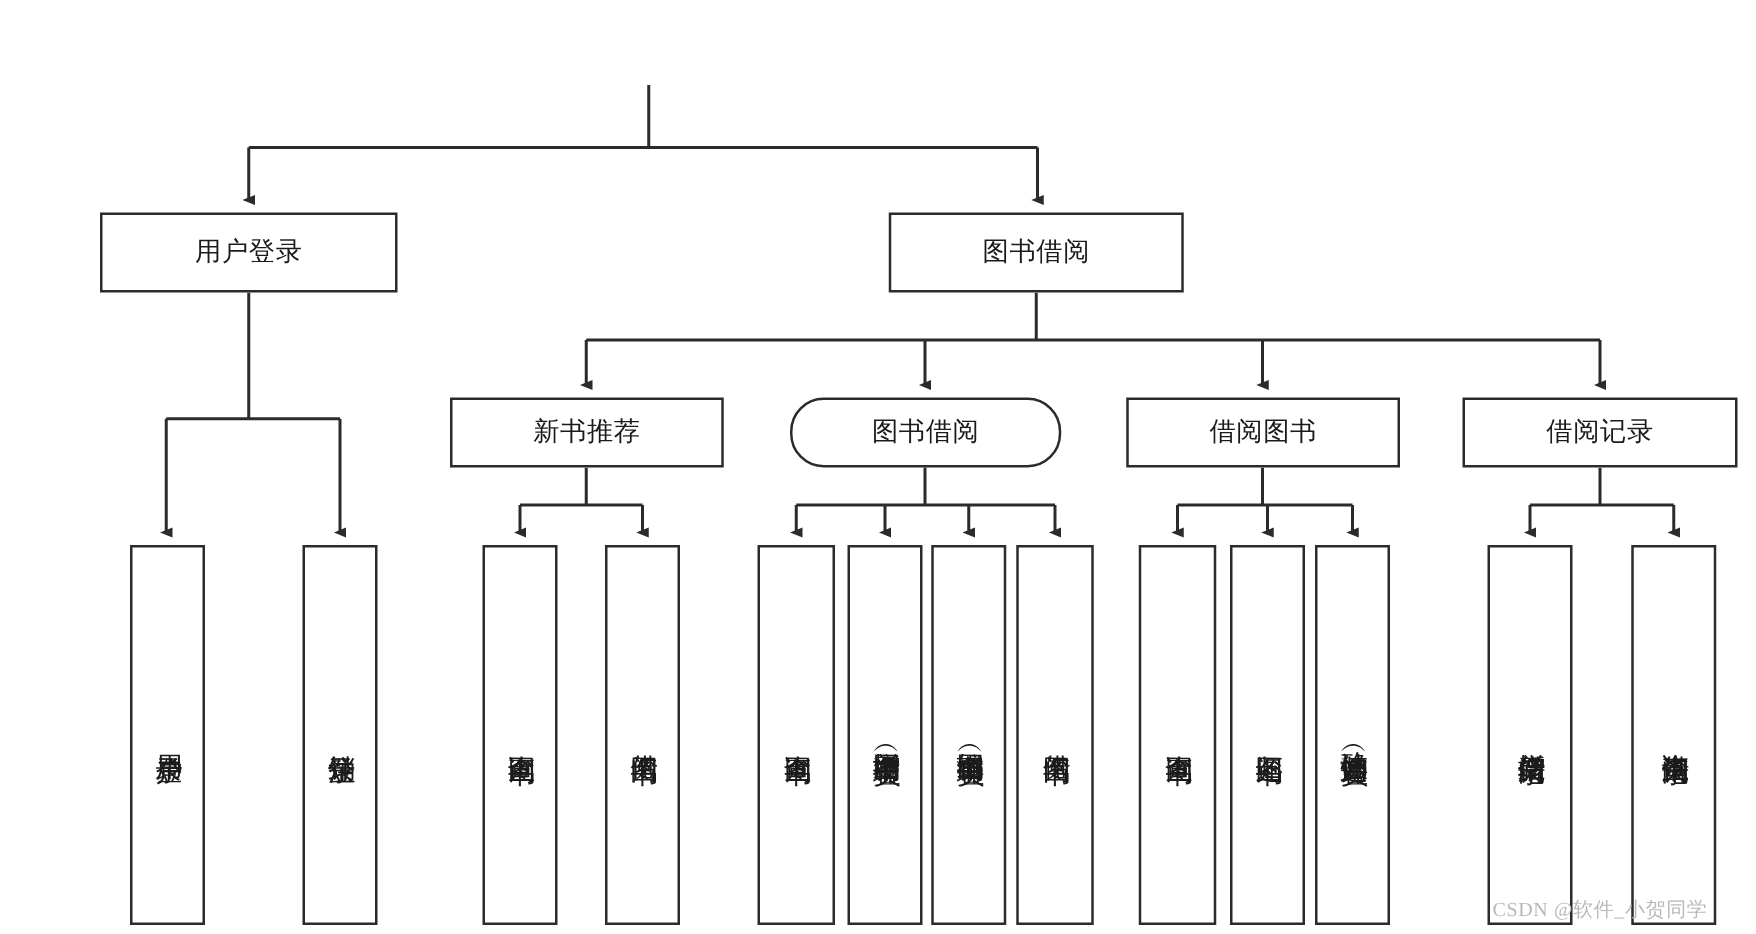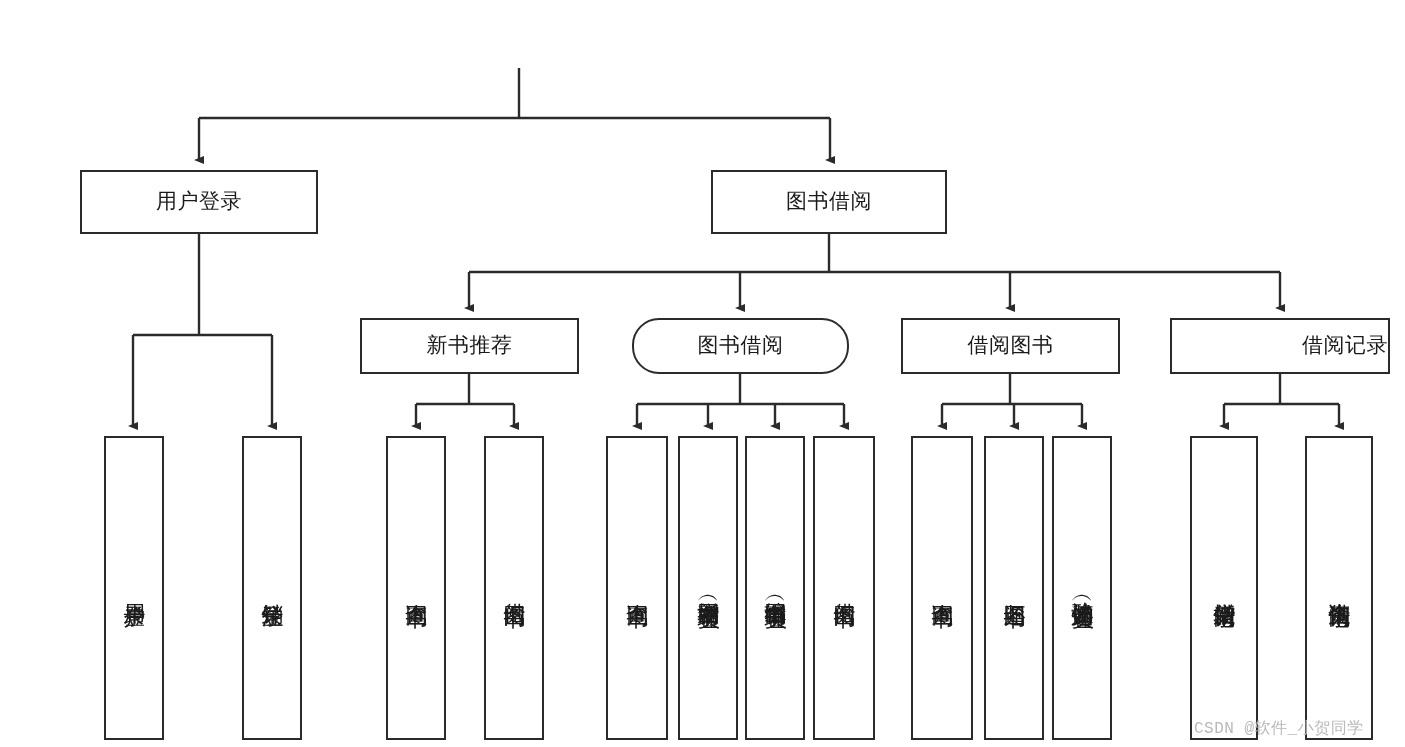--- a/index.html
+++ b/index.html
@@ -49,21 +49,21 @@
     letter-spacing: 1px;
     white-space: nowrap;
     color: #1b1b1b;
   }
   .watermark {
     position: absolute;
     font-size: 16px;
     color: #b9b9b9;
     letter-spacing: 0.5px;
     white-space: nowrap;
-    font-family: Liberation Mono, monospace;
+    font-family: Liberation Serif, serif;
   }
 </style>
 </head>
 <body>
 
 <div id="canvas">
 
   <svg id="wires" viewBox="0 0 1405 747">
     <defs>
       <marker id="arrow" markerWidth="10" markerHeight="10" refX="5" refY="5" orient="auto" markerUnits="userSpaceOnUse">
@@ -124,21 +124,21 @@
 
   <div class="node h" style="left: 360px; top: 318px; width: 219px; height: 56px; border-color: rgb(43, 43, 43); background: rgb(255, 255, 255); color: rgb(27, 27, 27);">
     <span>新书推荐</span>
   </div>
   <div class="node h" style="left: 632px; top: 318px; width: 217px; height: 56px; border-color: rgb(43, 43, 43); background: rgb(255, 255, 255); color: rgb(27, 27, 27); border-radius: 27px;">
     <span>图书借阅</span>
   </div>
   <div class="node h" style="left: 901px; top: 318px; width: 219px; height: 56px; border-color: rgb(43, 43, 43); background: rgb(255, 255, 255); color: rgb(27, 27, 27);">
     <span>借阅图书</span>
   </div>
-  <div class="node h" style="left: 1170px; top: 318px; width: 220px; height: 56px; border-color: rgb(43, 43, 43); background: rgb(255, 255, 255); color: rgb(27, 27, 27); justify-content: flex-end;">
+  <div class="node h" style="left: 1170px; top: 318px; width: 220px; height: 56px; border-color: rgb(43, 43, 43); background: rgb(255, 255, 255); color: rgb(27, 27, 27);">
     <span>借阅记录</span>
   </div>
 
   <div class="node v" style="left: 104px; top: 436px; width: 60px; height: 304px; border-color: rgb(43, 43, 43); background: rgb(255, 255, 255); color: rgb(27, 27, 27);">
     <span class="vtext">用户登录</span>
   </div>
   <div class="node v" style="left: 242px; top: 436px; width: 60px; height: 304px; border-color: rgb(43, 43, 43); background: rgb(255, 255, 255); color: rgb(27, 27, 27);">
     <span class="vtext">注销登录</span>
   </div>
   <div class="node v" style="left: 386px; top: 436px; width: 60px; height: 304px; border-color: rgb(43, 43, 43); background: rgb(255, 255, 255); color: rgb(27, 27, 27);">

